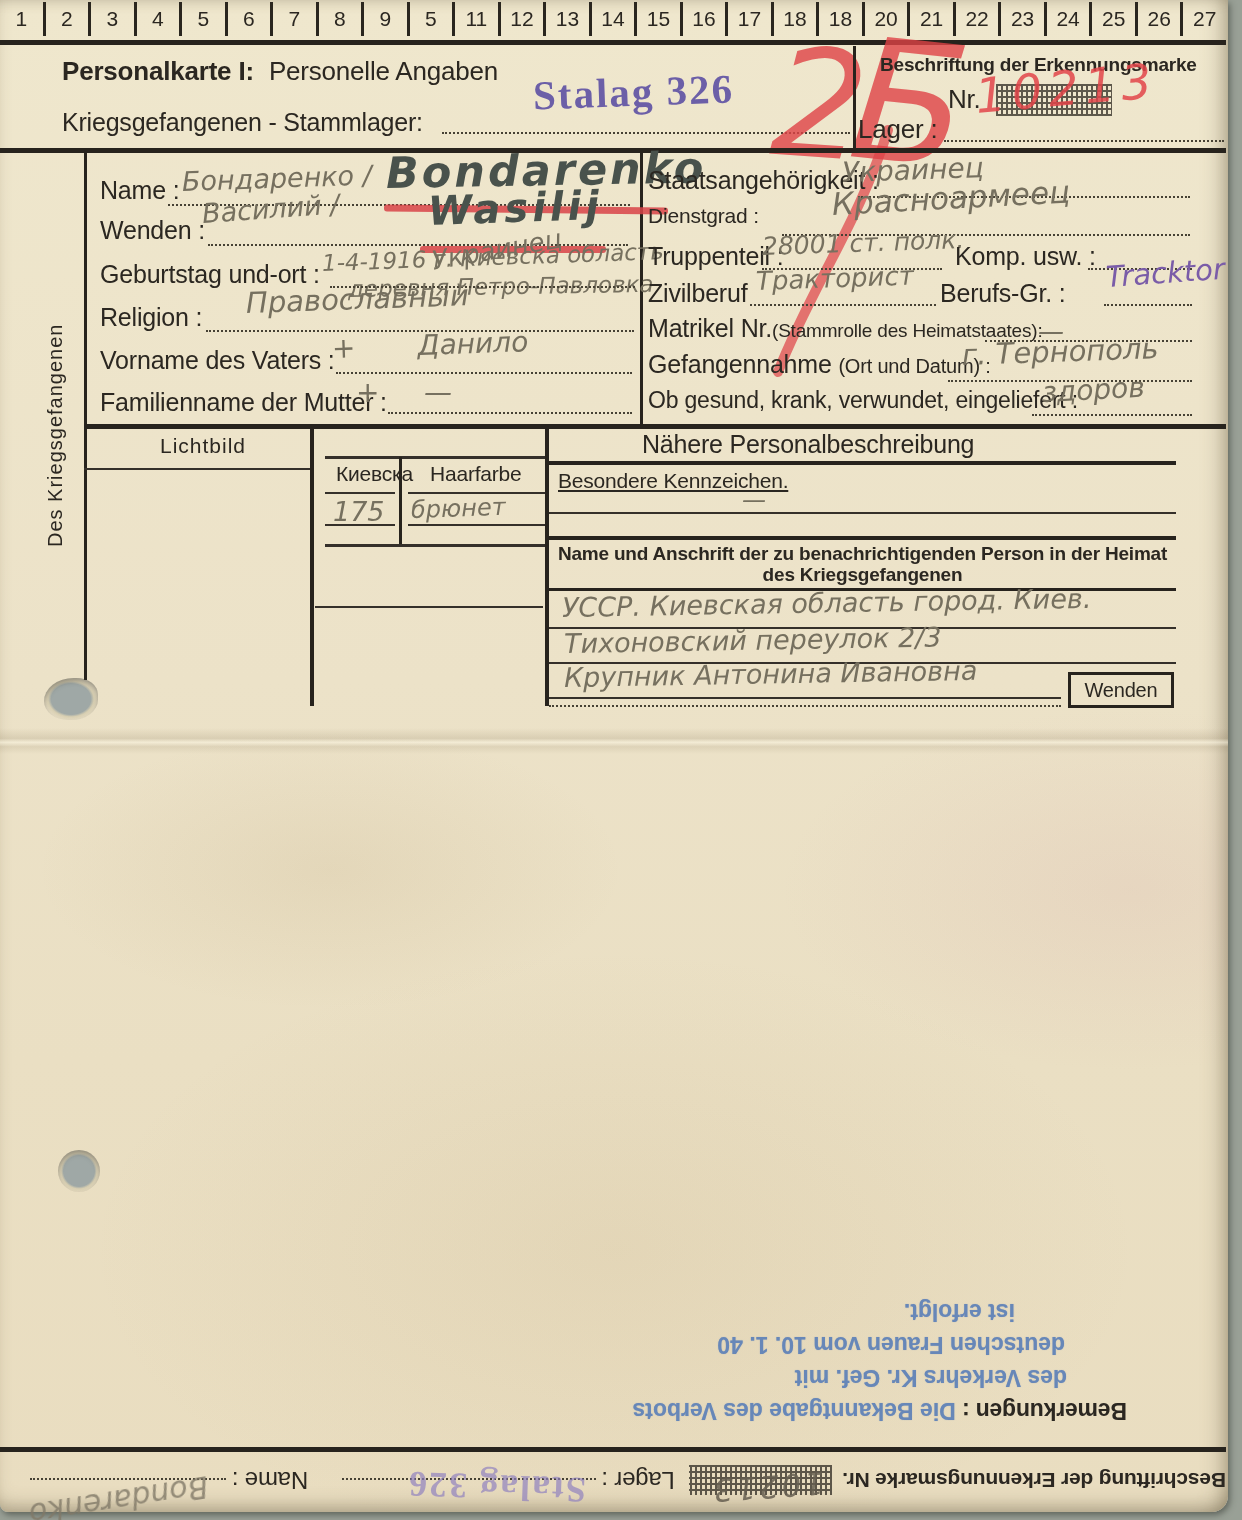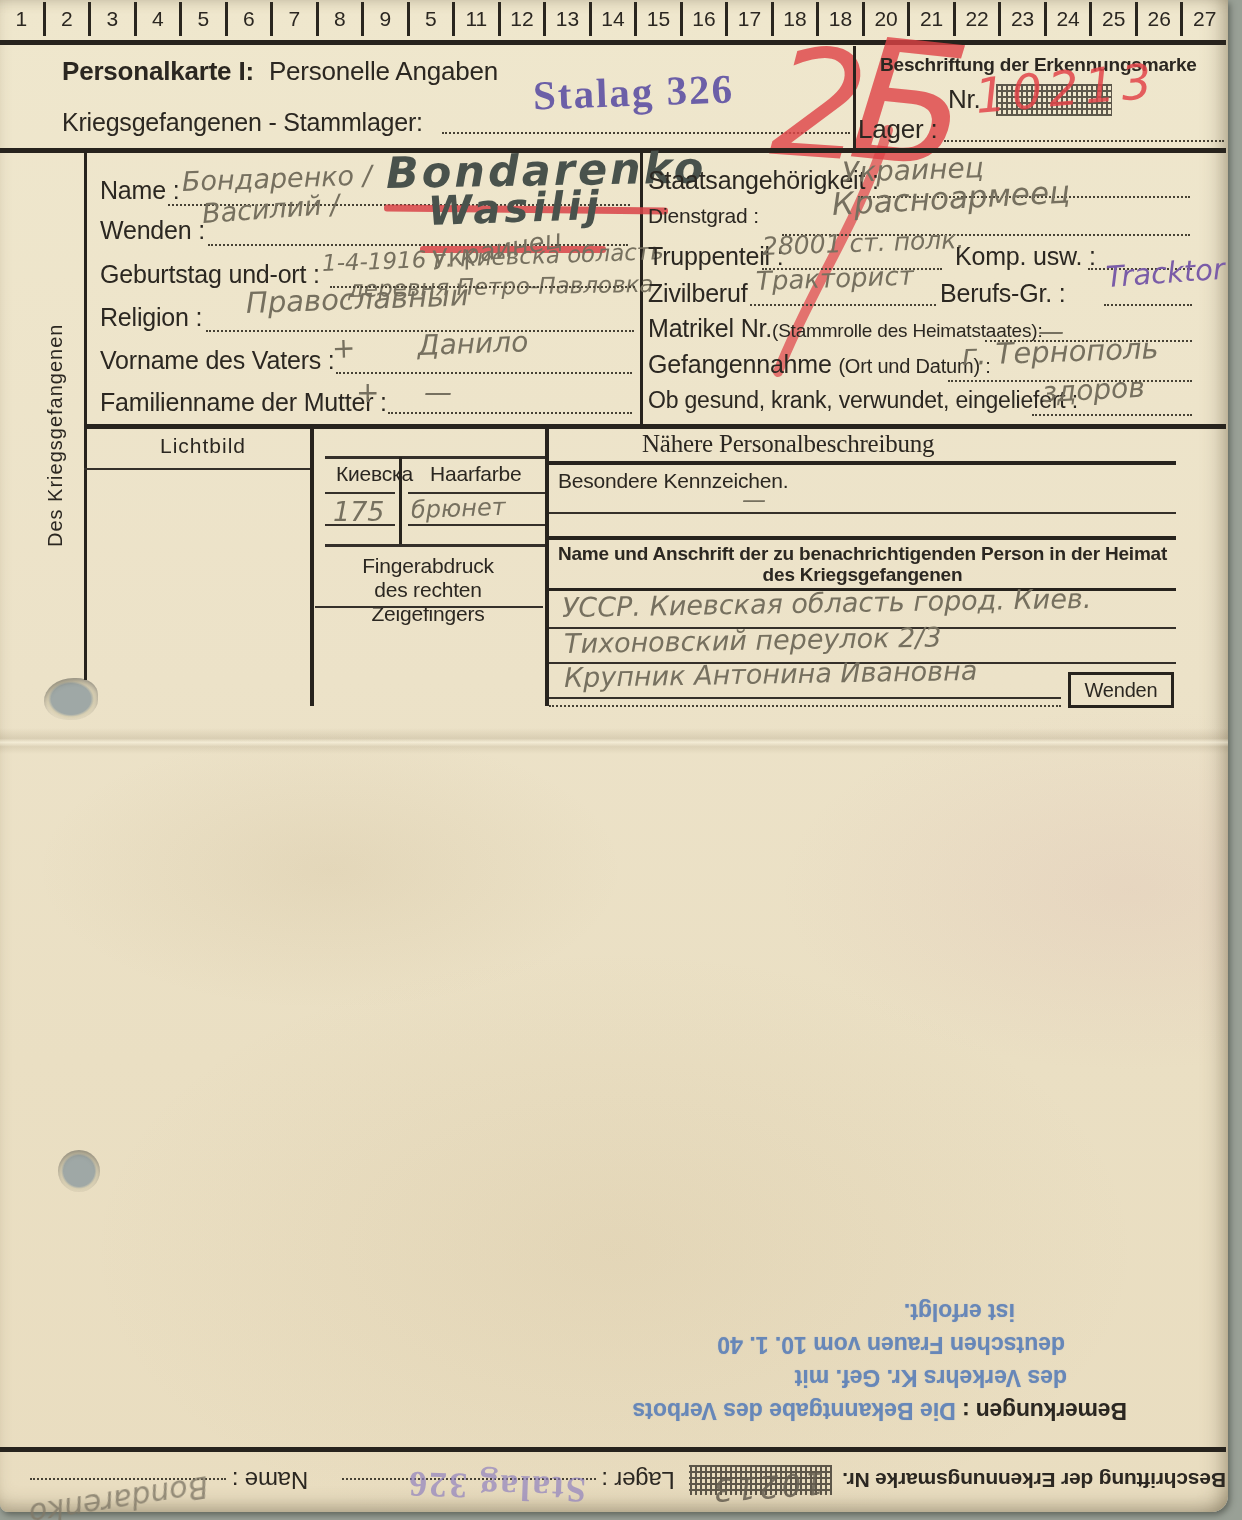--- a/index.html
+++ b/index.html
@@ -201,27 +201,25 @@
   <div class="abs vline" style="left:399px;top:457px;height:90px;"></div>
   <div class="abs lbl" style="left:430px;top:462px;font-size:21px;">Haarfarbe</div>
   <div class="abs thin" style="left:325px;top:492px;width:70px;"></div>
   <div class="abs thin" style="left:408px;top:492px;width:137px;"></div>
   <div class="abs hw" style="left:333px;top:496px;font-size:27px;text-align:right;">175</div>
   <div class="abs hw" style="left:411px;top:496px;font-size:24px;transform:rotate(-2deg);">брюнет</div>
   <div class="abs thin" style="left:325px;top:524px;width:70px;"></div>
   <div class="abs thin" style="left:408px;top:524px;width:137px;"></div>
   <div class="abs thin" style="left:325px;top:544px;width:220px;height:3px;"></div>
 
-  <div class="abs lbl prelines" style="left:315px;top:554px;width:226px;font-size:21px;text-align:center;line-height:24px;">Fingerabdruck
-des rechten Zeigefingers</div>
   <div class="abs thin" style="left:315px;top:606px;width:228px;"></div>
 
-  <div class="abs lbl" style="left:642px;top:430px;font-size:25px;font-family:Liberation Serif, serif;">Nähere Personalbeschreibung</div>
+  <div class="abs lbl" style="left:642px;top:430px;font-size:25px;">Nähere Personalbeschreibung</div>
   <div class="abs thick" style="left:549px;top:461px;width:627px;height:4px;"></div>
-  <div class="abs lbl" style="left:558px;top:469px;font-size:21px;">Besondere Kennzeichen.</div>
+  <div class="abs lbl" style="left:558px;top:469px;font-size:21px;text-decoration:underline;">Besondere Kennzeichen.</div>
   <div class="abs hw" style="left:742px;top:486px;font-size:24px;">—</div>
   <div class="abs thin" style="left:549px;top:512px;width:627px;"></div>
   <div class="abs thick" style="left:549px;top:536px;width:627px;height:4px;"></div>
   <div class="abs lbl prelines" style="left:549px;top:543px;width:627px;font-size:19px;font-weight:600;text-align:center;line-height:21px;">Name und Anschrift der zu benachrichtigenden Person in der Heimat
 des Kriegsgefangenen</div>
   <div class="abs thick" style="left:549px;top:588px;width:627px;height:3px;"></div>
 
   <div class="abs hw" style="left:562px;top:592px;font-size:27px;transform:rotate(-1deg);">УССР.  Киевская область    город.  Киев.</div>
   <div class="abs thin" style="left:549px;top:627px;width:627px;"></div>
   <div class="abs hw" style="left:564px;top:628px;font-size:27px;transform:rotate(-1deg);">Тихоновский переулок  2/3</div>

